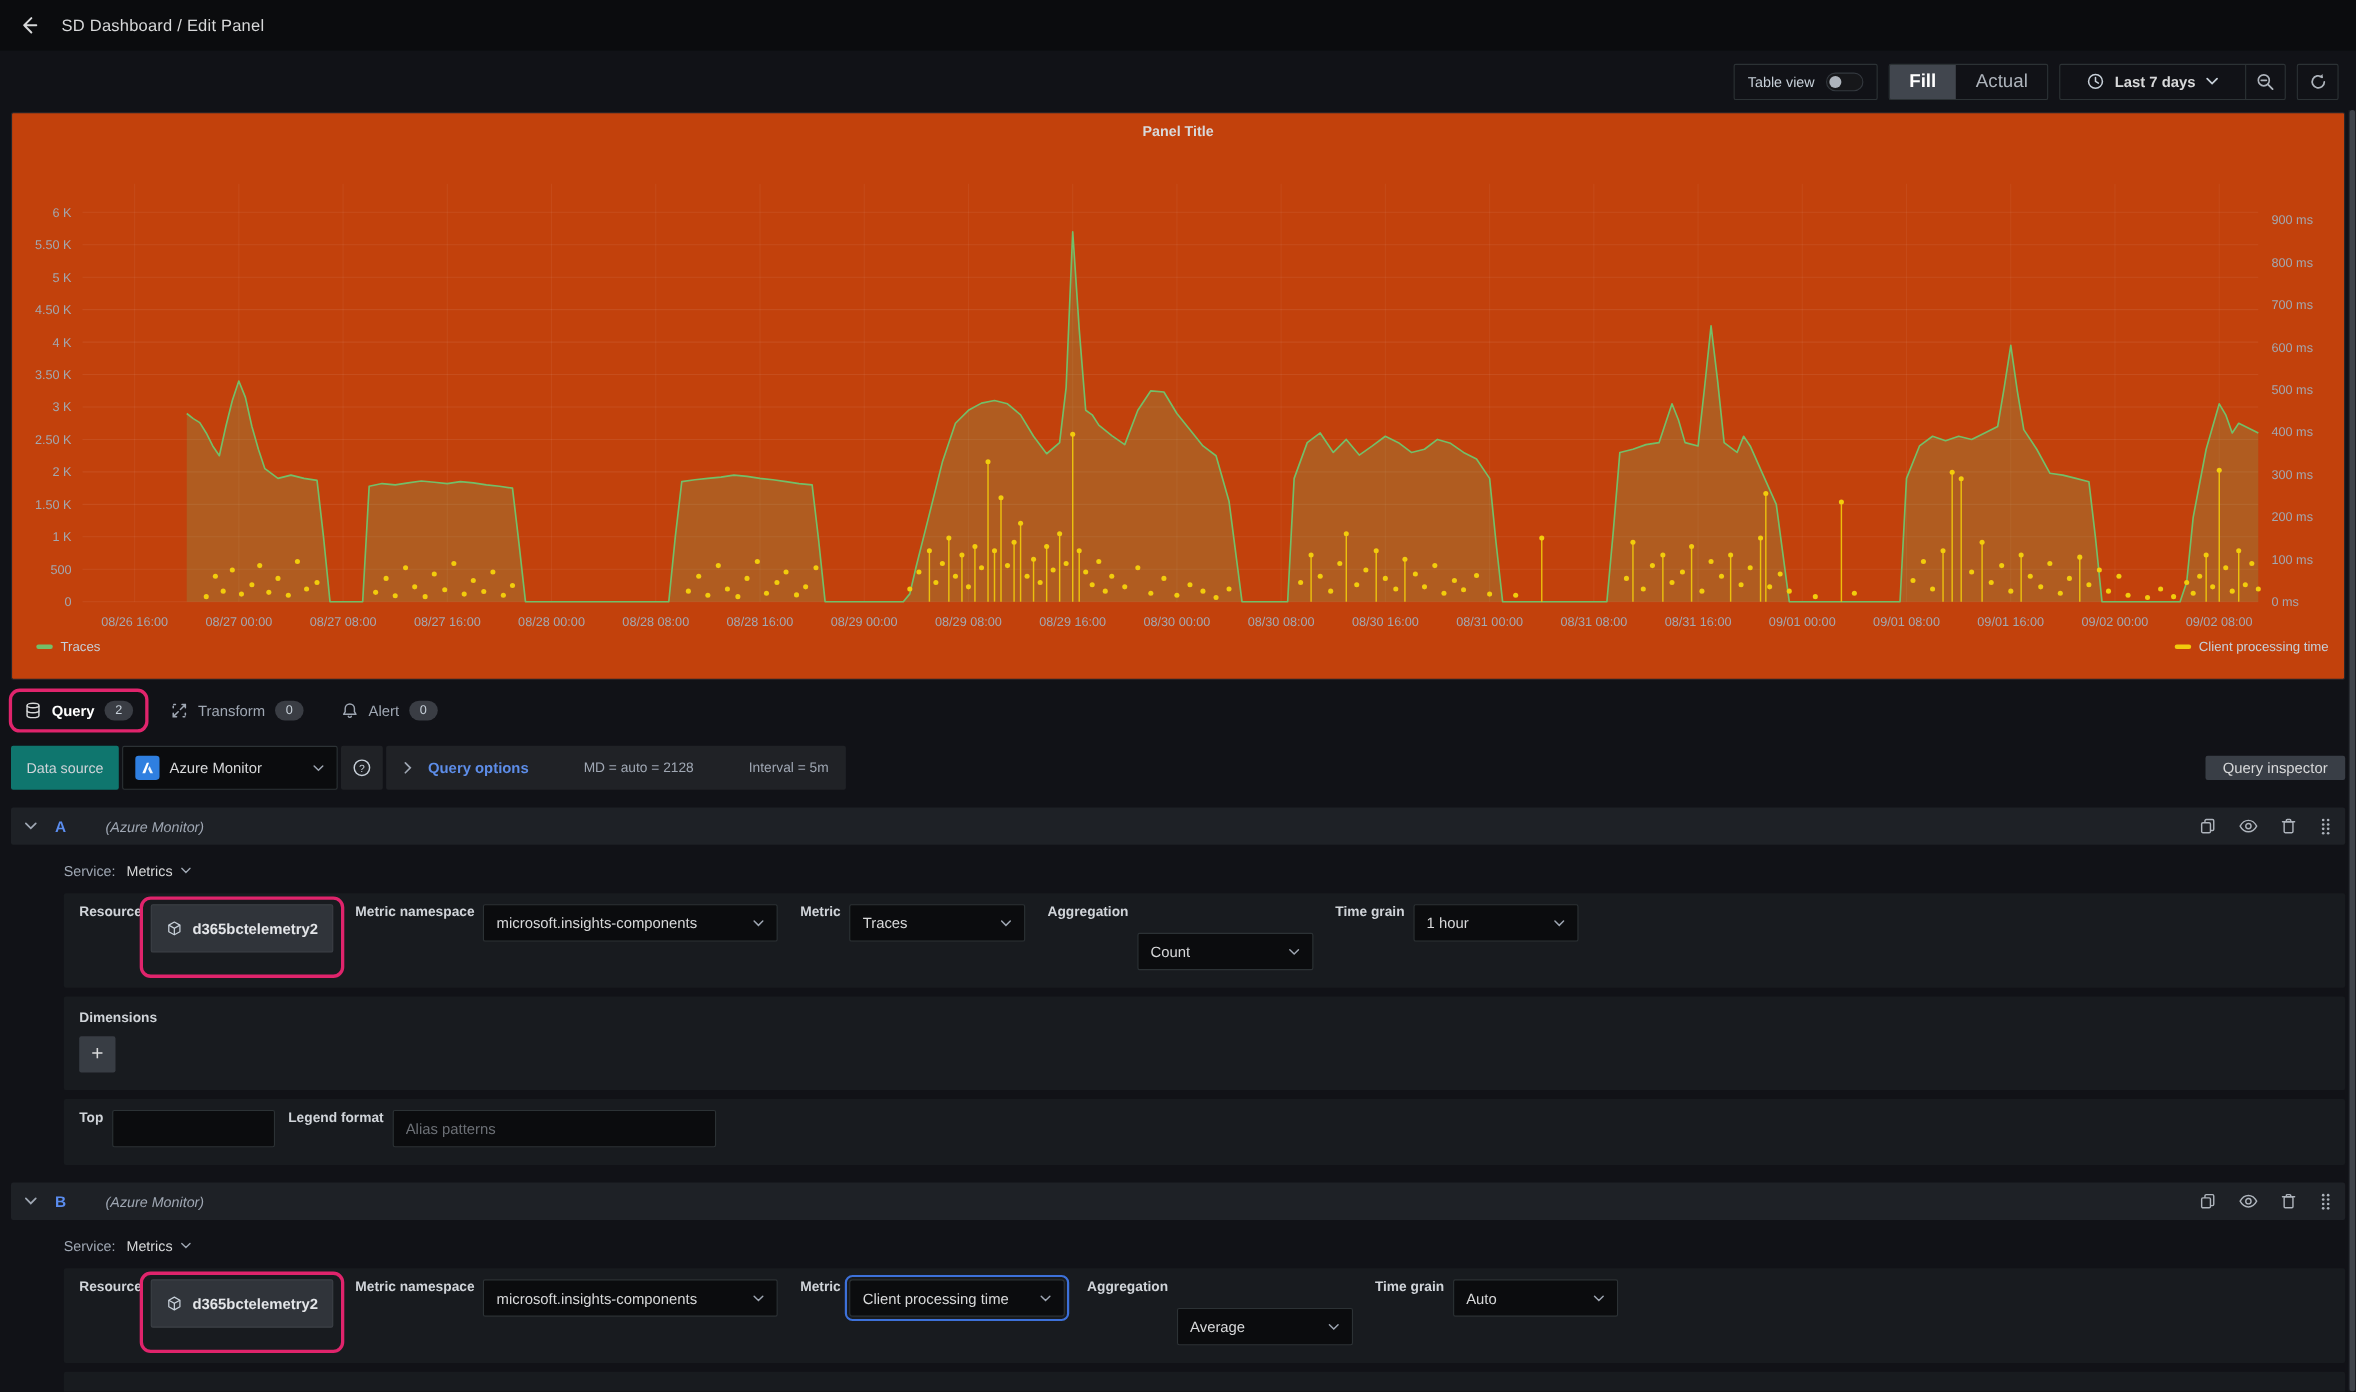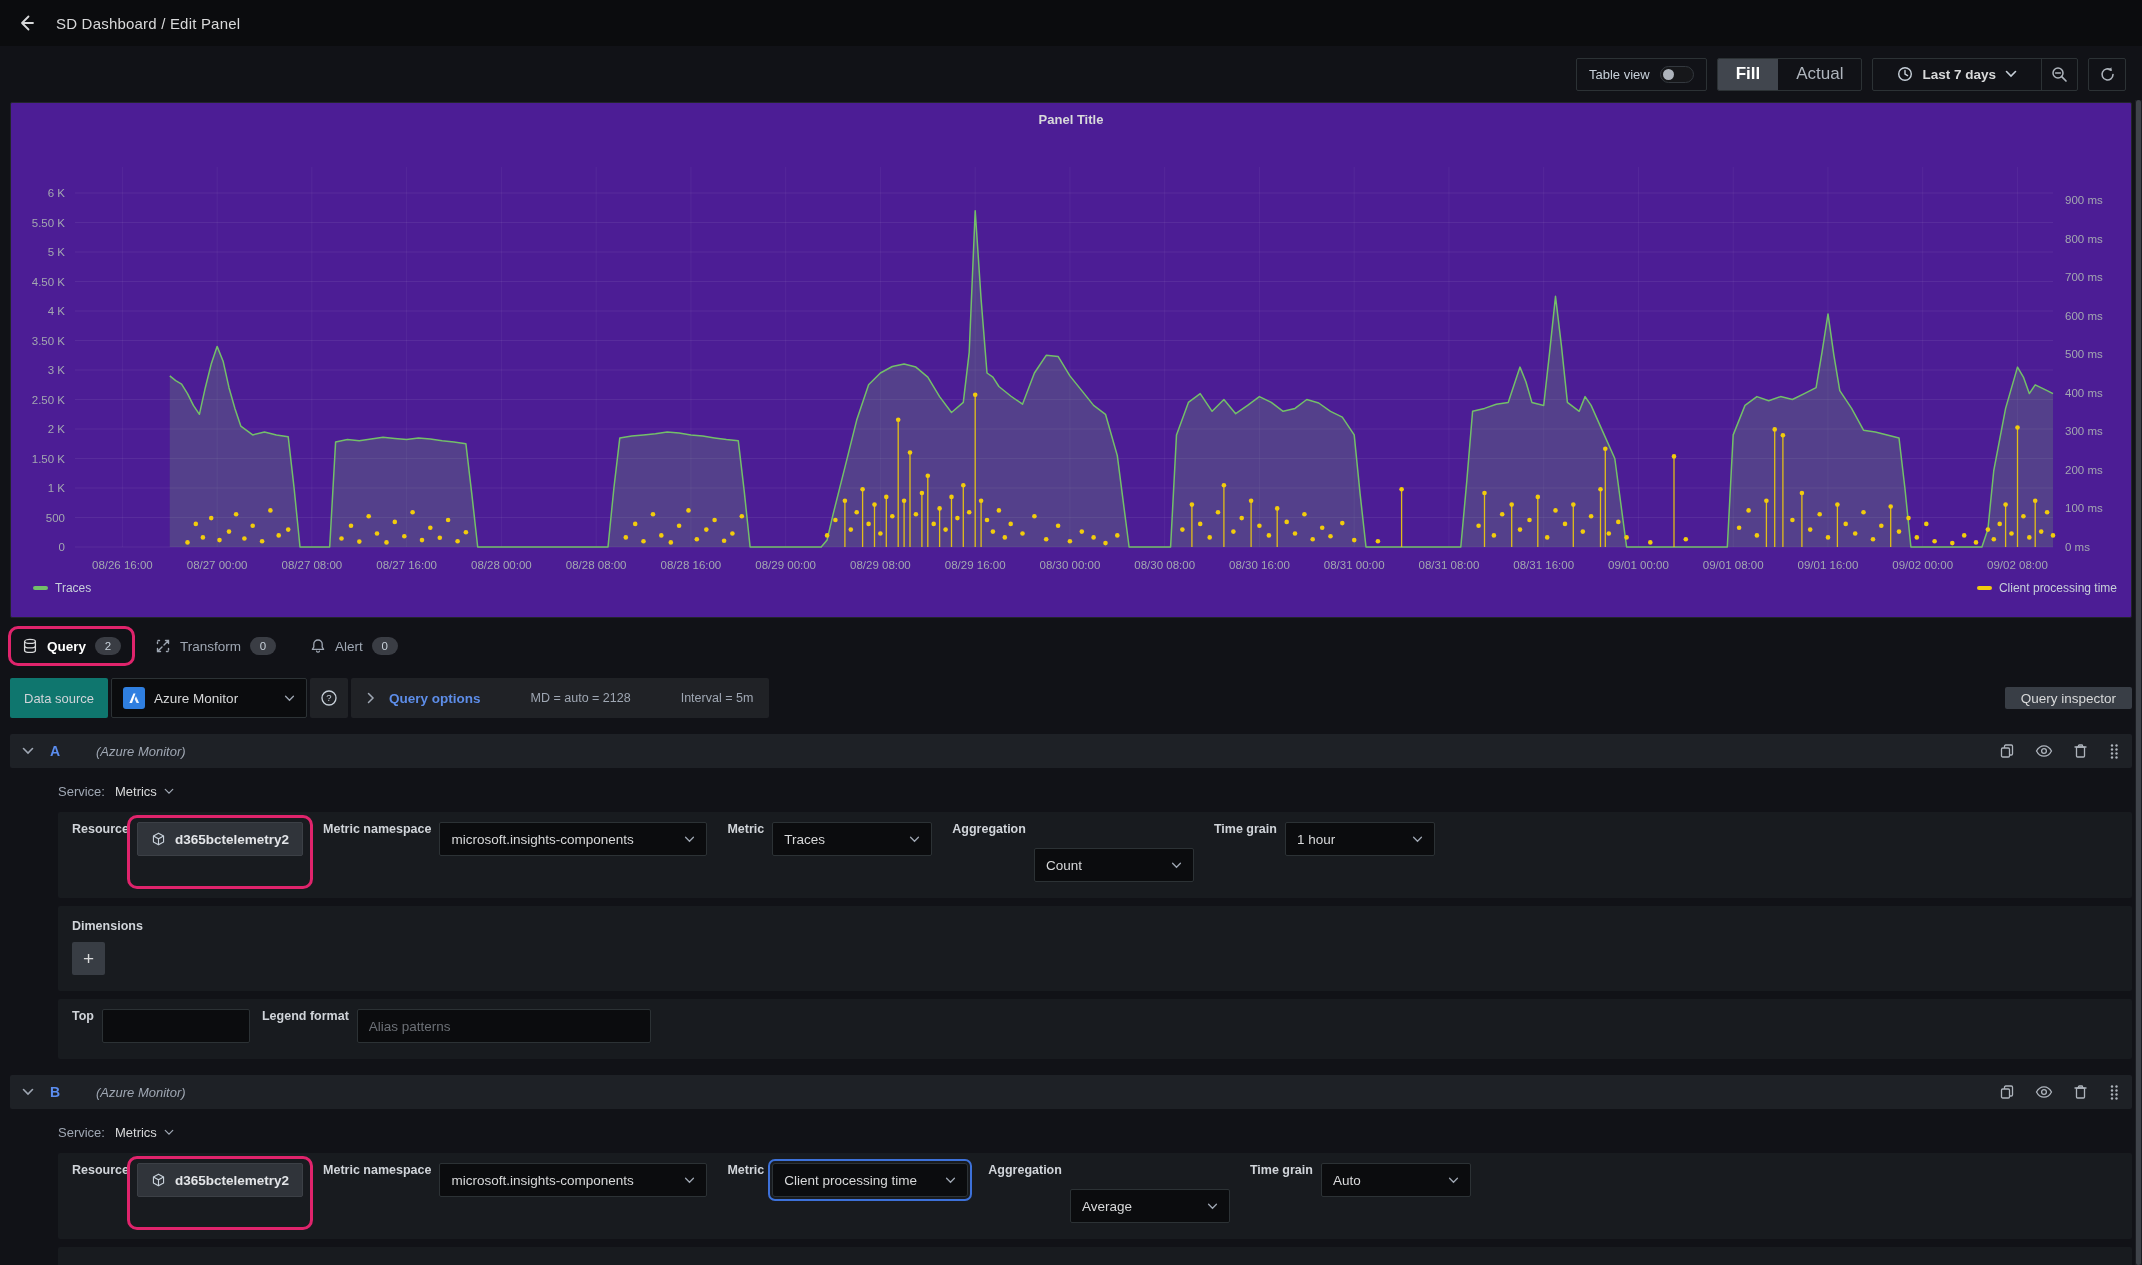--- a/index.html
+++ b/index.html
@@ -22,21 +22,21 @@
   .seg { overflow:hidden; }
   .seg-btn { height:100%; padding:0 18px; display:flex; align-items:center; font-size:17px; background:transparent; border:none; color:#aeb4bc; cursor:pointer; }
   .seg-btn.active { background:#41464e; color:#ffffff; font-weight:700; }
   .time-group { }
   .time-main { display:flex; align-items:center; gap:9px; padding:0 24px; height:100%; cursor:pointer; }
   .time-label { font-size:13.5px; font-weight:600; color:#d8d9da; }
   .tb-iconbtn { width:36px; height:100%; display:flex; align-items:center; justify-content:center; background:transparent; border:none; border-left:1px solid #2c3235; color:#aeb4bc; cursor:pointer; }
   .tb-square { width:36px; justify-content:center; display:flex; align-items:center; color:#aeb4bc; cursor:pointer; background:transparent; }
 
   
-  .panel { margin:0 10px; height:516px; background:#4c1d95; border:1px solid #22252b; border-radius:2px; display:flex; flex-direction:column; position:relative; }
+  .panel { margin:0 10px; height:516px; background:#c2410c; border:1px solid #22252b; border-radius:2px; display:flex; flex-direction:column; position:relative; }
   .panel-title { text-align:center; padding-top:9px; font-size:13px; font-weight:700; color:#d8d9da; height:26px; }
   .chart-wrap { height:452px; position:relative; }
   .chart-wrap svg { width:100%; height:100%; display:block; }
   .legend-row { display:flex; justify-content:space-between; align-items:center; padding:0 14px 0 22px; font-size:12px; color:#c7d0d9; }
   .legend-item { display:flex; align-items:center; gap:7px; cursor:pointer; }
   .swatch { width:15px; height:4px; border-radius:2px; display:inline-block; }
 
   
   .tabs { height:56px; display:flex; align-items:center; gap:34px; padding-left:22px; }
   .tab { display:flex; align-items:center; gap:9px; cursor:pointer; position:relative; color:#9fa7b3; }
@@ -73,21 +73,21 @@
   .service-val { color:#d8d9da; display:flex; align-items:center; gap:7px; cursor:pointer; }
   .card { background:#181b1f; border-radius:2px; margin-top:8px; padding:10px 14px 16px; }
   .fields { display:flex; gap:20px; }
   .field { display:flex; flex-direction:row; gap:8px; }
   .f-label { font-size:12.5px; font-weight:600; color:#d0d4d9; }
   .select { height:34px; background:#0b0c0e; border:1px solid #2c3235; border-radius:2px; display:flex; align-items:center; justify-content:space-between; gap:10px; padding:0 11px; font-size:13.5px; color:#d8d9da; cursor:pointer; }
   .select.focused { outline:2px solid #3d71d9; outline-offset:2px; border-radius:3px; }
   .w-ns { width:268px; } .w-metric { width:160px; } .w-metric-b { width:196px; } .w-agg { width:160px;margin-top:26px; } .w-tg { width:150px; }
   .ann-wrap { position:relative; display:inline-flex; }
   .ann-wrap .ann-box { inset:-7px -10px; }
-  .resource-btn { height:34px; background:#30343a; border:1px solid #3c4046; border-radius:2px; display:flex; align-items:center; gap:9px; padding:0 13px; font-size:13.5px; font-weight:600; color:#e3e5e8; cursor:pointer; }
+  .resource-btn { height:44px; background:#30343a; border:1px solid #3c4046; border-radius:2px; display:flex; align-items:center; gap:9px; padding:0 13px; font-size:13.5px; font-weight:600; color:#e3e5e8; cursor:pointer; }
   .plus-btn { width:33px; height:33px; background:#383d44; border:none; border-radius:2px; color:#d8d9da; font-size:19px; line-height:1; display:flex; align-items:center; justify-content:center; cursor:pointer; margin-top:8px; }
   .extras { display:flex; gap:12px; }
   .txt-input { height:34px; background:#0b0c0e; border:1px solid #2c3235; border-radius:2px; color:#d8d9da; font-size:13.5px; padding:0 11px; font-family:"Liberation Sans", sans-serif; }
   .txt-input::placeholder { color:#6c7076; }
   .w-top { width:148px; } .w-legendfmt { width:294px; }
 
   
   .scrollbar { position:absolute; top:100px; right:0; bottom:0; width:7px; background:#1b1d22; }
   .scrollbar .thumb { position:absolute; left:1px; right:1px; top:0; bottom:0; background:#3f434a; border-radius:3px; }
 

